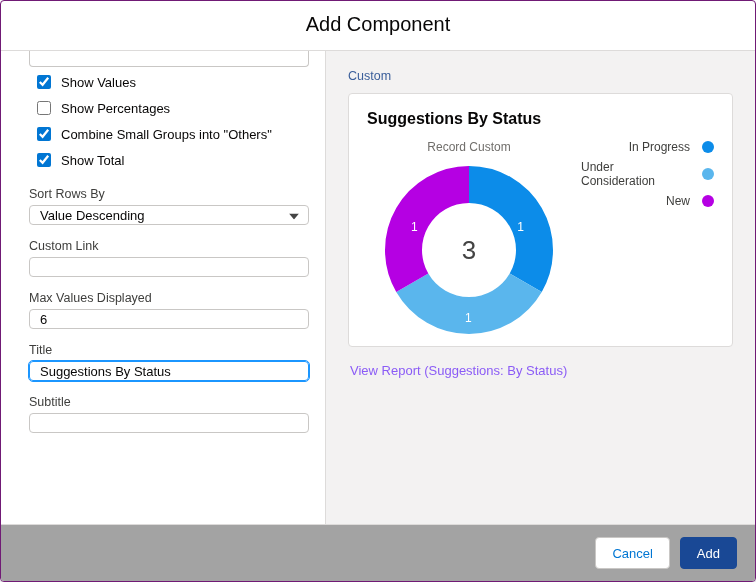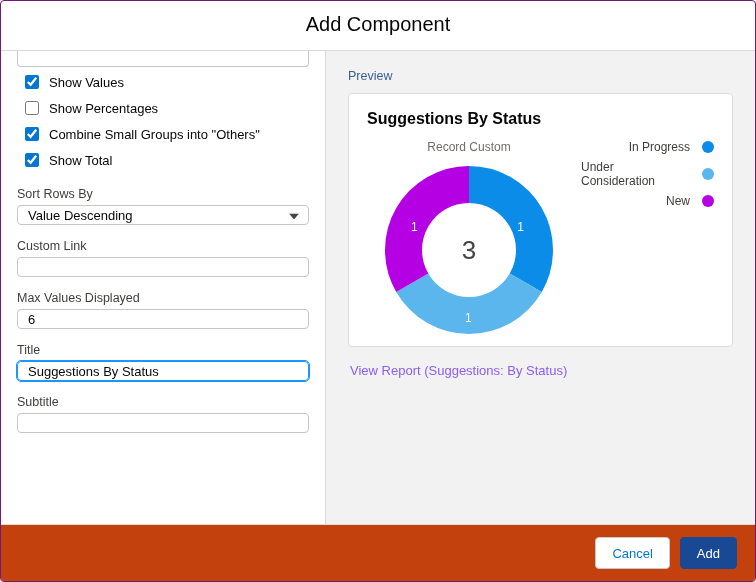--- a/index.html
+++ b/index.html
@@ -32,21 +32,21 @@
     color: #080707;
   }
   .modal-body {
     flex: 1 1 auto;
     display: flex;
     overflow: hidden;
   }
   .left-panel {
     width: 325px;
     border-right: 1px solid #dddbda;
-    padding: 0 16px 16px 16px;
+    padding: 0 16px 16px 28px;
     overflow-y: hidden; 
     position: relative;
   }
   .right-panel {
     flex: 1;
     background: #f3f2f2;
     padding: 18px 22px;
     overflow: hidden;
   }
   .checkbox-row {
@@ -177,21 +177,21 @@
     padding-left: 2px;
     cursor: pointer;
   }
 
   .modal-footer {
     border-top: 1px solid #dddbda;
     padding: 12px 18px;
     display: flex;
     justify-content: flex-end;
     gap: 10px;
-    background: #c2410c;
+    background: #a3a3a3;
   }
   .btn {
     height: 32px;
     padding: 0 16px;
     border-radius: 4px;
     font-size: 13px;
     cursor: pointer;
   }
   .btn-neutral {
     background: #fff;
@@ -252,21 +252,21 @@
       <input class="field-input" value="6" style="">
 
       <div class="field-label">Title</div>
       <input class="field-input focused" value="Suggestions By Status" style="">
 
       <div class="field-label">Subtitle</div>
       <input class="field-input" value="" style="">
     </div>
 
     <div class="right-panel">
-      <div class="preview-label">Preview</div>
+      <div class="preview-label">Custom</div>
       <div class="preview-card">
         <div class="preview-title">Suggestions By Status</div>
         <div class="chart-row">
           <div class="chart-col">
             <div class="chart-caption">Record Custom</div>
             <div class="donut-wrap">
               <svg width="180" height="180" viewBox="0 0 180 180">
                 <g transform="translate(90,90)">
 
                   <path d="M 0 -84 A 84 84 0 0 1 72.75 42 L 40.70 23.5 A 47 47 0 0 0 0 -47 Z" fill="#0c8ce9"></path>

